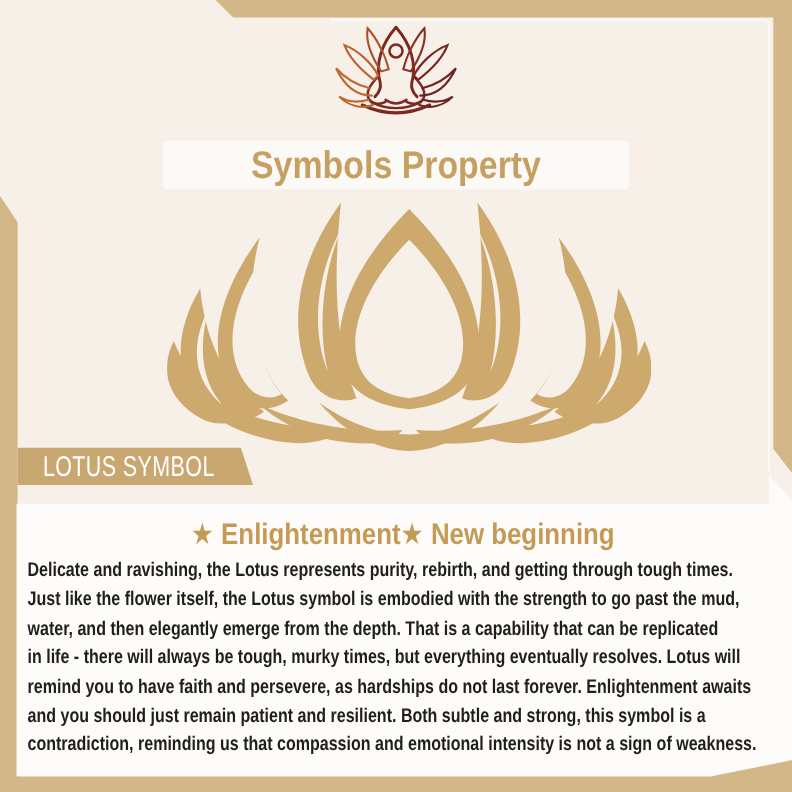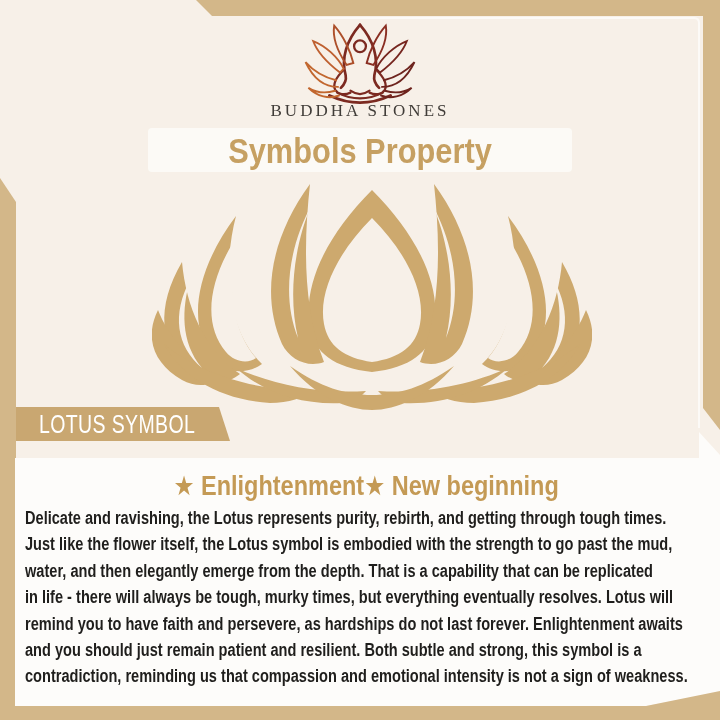--- a/index.html
+++ b/index.html
@@ -84,21 +84,20 @@
       <path d="M45,63 C33,60 21,53 13,44 C21,61 33,70 47,70" stroke="#c2672f" stroke-width="2"></path>
       <path d="M44,74 C34,77 24,76 16,71 C25,80 38,83 48,79" stroke="#c2672f" stroke-width="2"></path>
 
       <path d="M84,47 C94,32 99,18 97,6 C88,16 80,32 77,45 Z" stroke="#8a2e22" stroke-width="2"></path>
       <path d="M91,55 C104,45 115,33 119,22 C106,27 93,39 87,51 Z" stroke="#76261f" stroke-width="2"></path>
       <path d="M95,63 C107,60 119,53 127,44 C119,61 107,70 93,70" stroke="#6e241e" stroke-width="2"></path>
       <path d="M96,74 C106,77 116,76 124,71 C115,80 102,83 92,79" stroke="#6e241e" stroke-width="2"></path>
     </g>
   </svg>
 
-  <div class="brand">BUDDHA STONES</div>
 
   <div class="title">Symbols Property</div>
 
   <svg class="lotus" viewBox="0 0 440 236">
     <g fill="#cda96e">
 
       <path d="M220,14 C176,58 150,108 158,152 C162,176 182,192 220,196 C258,192 278,176 282,152 C290,108 264,58 220,14 Z"></path>
 
       <path d="M158,8 C120,60 108,118 130,168 C138,184 156,192 172,186 C150,130 152,64 158,8 Z"></path>
       <path d="M282,8 C320,60 332,118 310,168 C302,184 284,192 268,186 C290,130 288,64 282,8 Z"></path>

